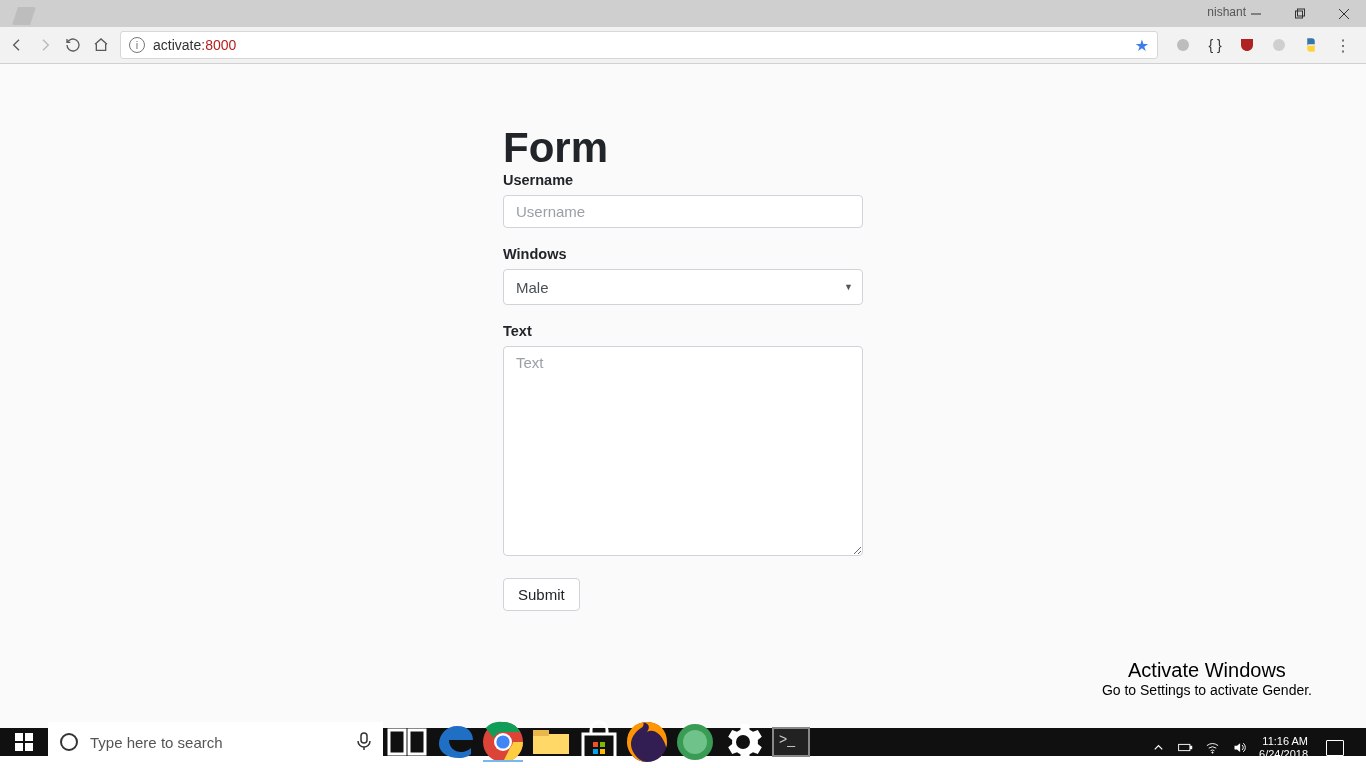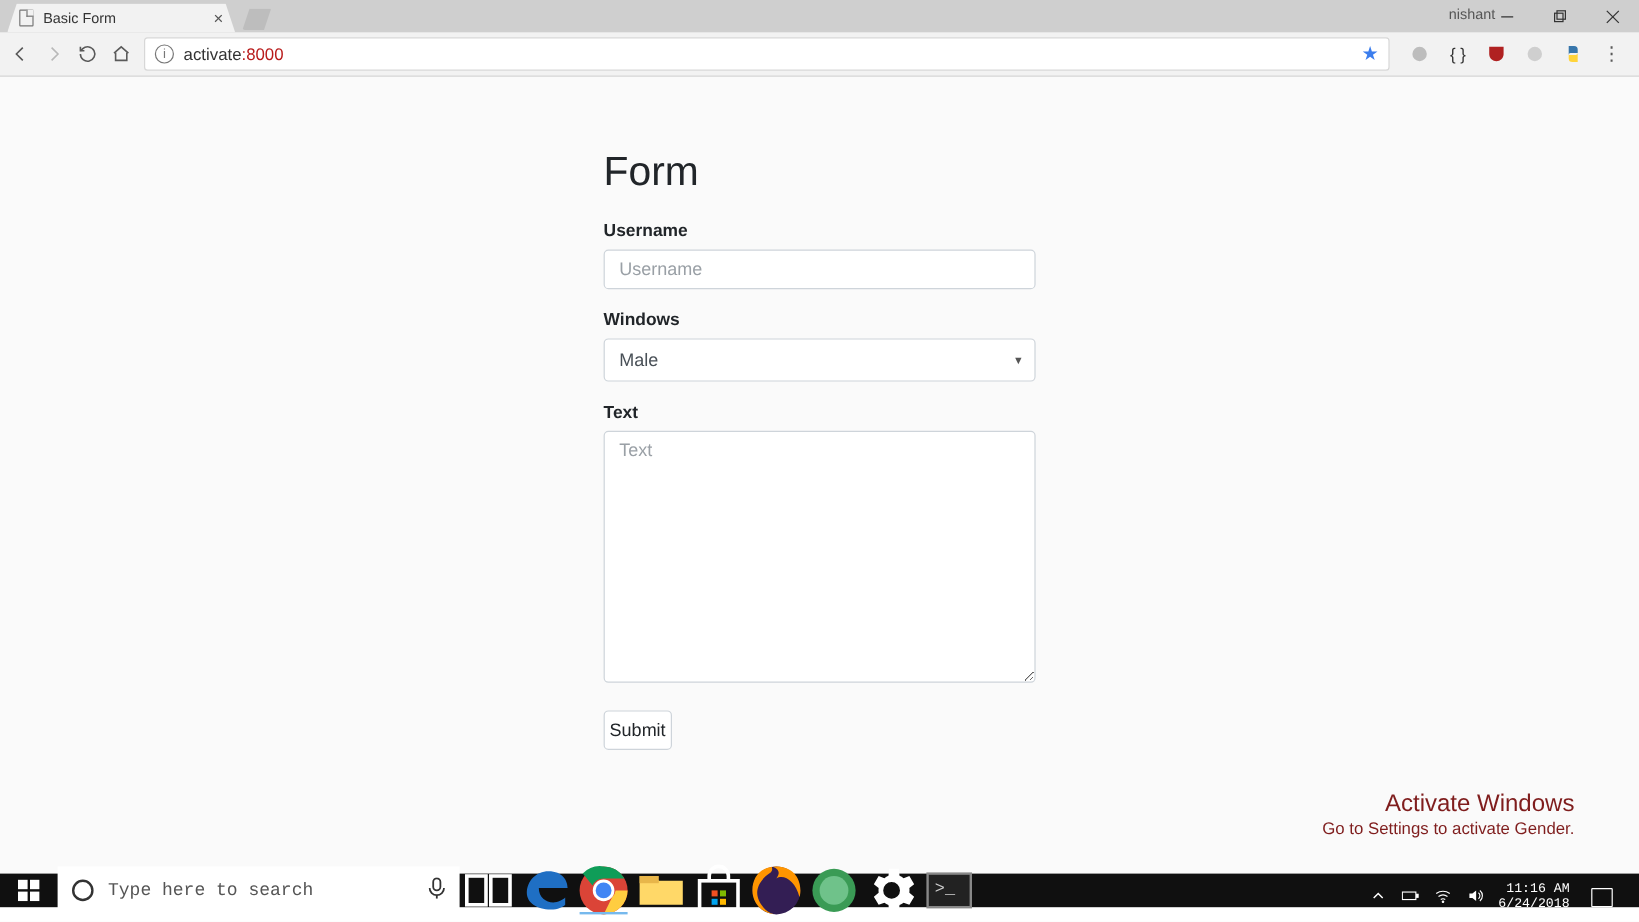--- a/index.html
+++ b/index.html
@@ -41,63 +41,58 @@
   }
   .omnibox .info-ico{width:16px;height:16px;border:1.5px solid #777;border-radius:50%;font-size:11px;color:#777;display:flex;align-items:center;justify-content:center;margin-right:8px;}
   .omnibox .url-rest{color:#b91c1c;}
   .omnibox .star{margin-left:auto;color:#3b7ded;font-size:16px;}
   .ext-icons{display:flex;gap:14px;align-items:center;padding:0 6px;}
   .ext{width:18px;height:18px;display:flex;align-items:center;justify-content:center;}
 
   
   .viewport { height: 664px; background:#fafafa; position:relative; overflow:hidden;}
   .form-wrap { width:360px; margin:60px auto 0 auto; font-family:-apple-system,Segoe UI,Helvetica,Arial,sans-serif; color:#212529;}
-  .form-wrap h1{font-weight:400;font-size:34px;margin-bottom:22px;}
+  .form-wrap h1{font-weight:700;font-size:42px;}
   .fgroup{margin-bottom:18px;}
   .flabel{font-weight:700;font-size:14.5px;display:block;margin-bottom:7px;}
   .finput,.fselect,.ftext{
     width:100%; border:1px solid #ced4da; border-radius:4px; background:#fff;
     font-size:15px; color:#495057; padding:7px 12px; font-family:inherit;
   }
   .finput::placeholder,.ftext::placeholder{color:#9aa0a6;}
   .fselect{height:36px; appearance:none; background-image:none; position:relative;}
   .select-wrap{position:relative;}
   .select-wrap::after{content:"▼";font-size:9px;color:#555;position:absolute;right:10px;top:50%;transform:translateY(-50%);pointer-events:none;}
   .ftext{height:210px;resize:both;}
-  .fbtn{border:1px solid #ced4da;background:#fff;border-radius:4px;padding:7px 4px;font-size:15px;color:#212529;cursor:pointer;}
-
-  .activate{position:absolute;right:54px;bottom:30px;color:#7f1d1d;text-align:right;}
+  .fbtn{border:1px solid #ced4da;background:#fff;border-radius:4px;padding:7px 14px;font-size:15px;color:#212529;cursor:pointer;}
+
+  .activate{position:absolute;right:54px;bottom:30px;color:#000000;text-align:center;}
   .activate .t1{font-size:20px;}
   .activate .t2{font-size:14px;}
 
   
-  .taskbar{height:28px;background:#101010;display:flex;align-items:center;color:#fff;position:relative;font-family:Liberation Mono, monospace;}
+  .taskbar{height:28px;background:#101010;display:flex;align-items:center;color:#fff;position:relative;}
   .start{width:48px;height:40px;display:flex;align-items:center;justify-content:center;}
   .start svg{width:18px;height:18px;}
   .search{flex:0 0 335px;height:40px;background:#fff;color:#555;display:flex;align-items:center;padding:0 12px;gap:12px;font-size:15px;}
   .search .circle{width:18px;height:18px;border:2px solid #333;border-radius:50%;}
   .search .mic{margin-left:auto;color:#333;}
   .tb-icons{display:flex;height:40px;}
   .tb-ico{width:48px;height:40px;display:flex;align-items:center;justify-content:center;position:relative;}
   .tb-ico.active::after{content:"";position:absolute;bottom:0;left:4px;right:4px;height:2px;background:#76b9ed;}
-  .tray{position:absolute;right:0;top:0;height:40px;display:flex;align-items:center;gap:12px;padding-right:16px;color:#fff;font-size:11px;}
+  .tray{position:absolute;right:16px;top:0;height:40px;display:flex;align-items:center;gap:12px;padding-right:0;color:#fff;font-size:11px;}
   .tray .clock{text-align:right;line-height:1.15;}
   .tray .notif{width:18px;height:16px;border:1.5px solid #fff;border-radius:1px;position:relative;margin-left:6px;margin-right:6px;}
   .tray svg{width:15px;height:15px;}
 </style>
 </head>
 <body>
 
 <div class="win-titlebar">
   <div class="tab-strip">
-    <div class="tab">
-      <span class="page-ico"></span>
-      <span>Basic Form</span>
-      <span class="close">×</span>
-    </div>
     <div class="newtab"></div>
   </div>
   <div class="win-user">nishant</div>
   <div class="win-btns">
     <div class="win-btn">
         <svg viewBox="0 0 12 12">
           <line x1="1" y1="6" x2="11" y2="6" stroke="#333" stroke-width="1"></line>
         </svg>
       </div>
     <div class="win-btn">

